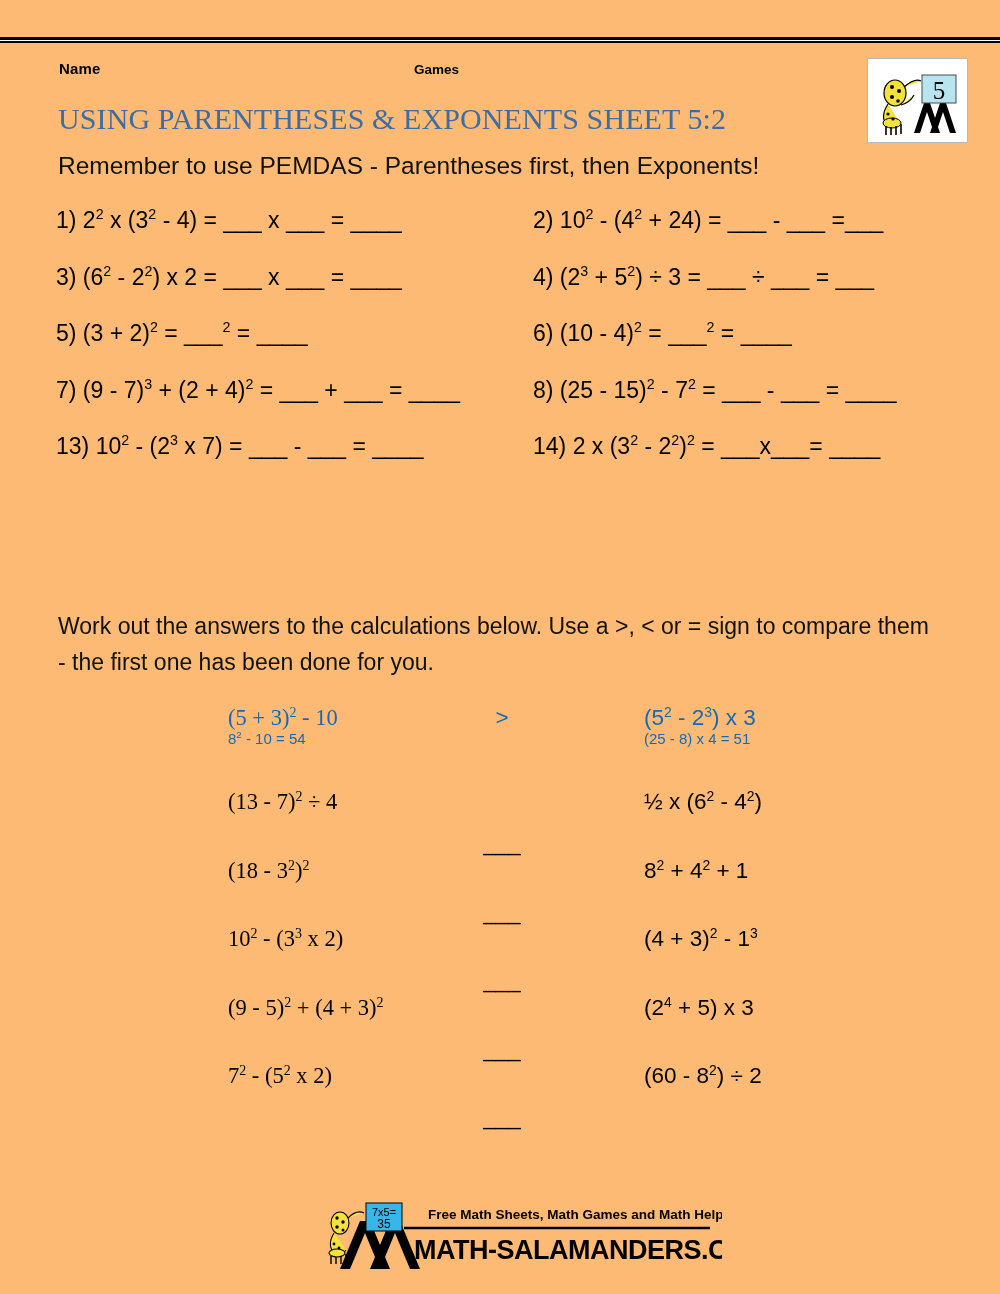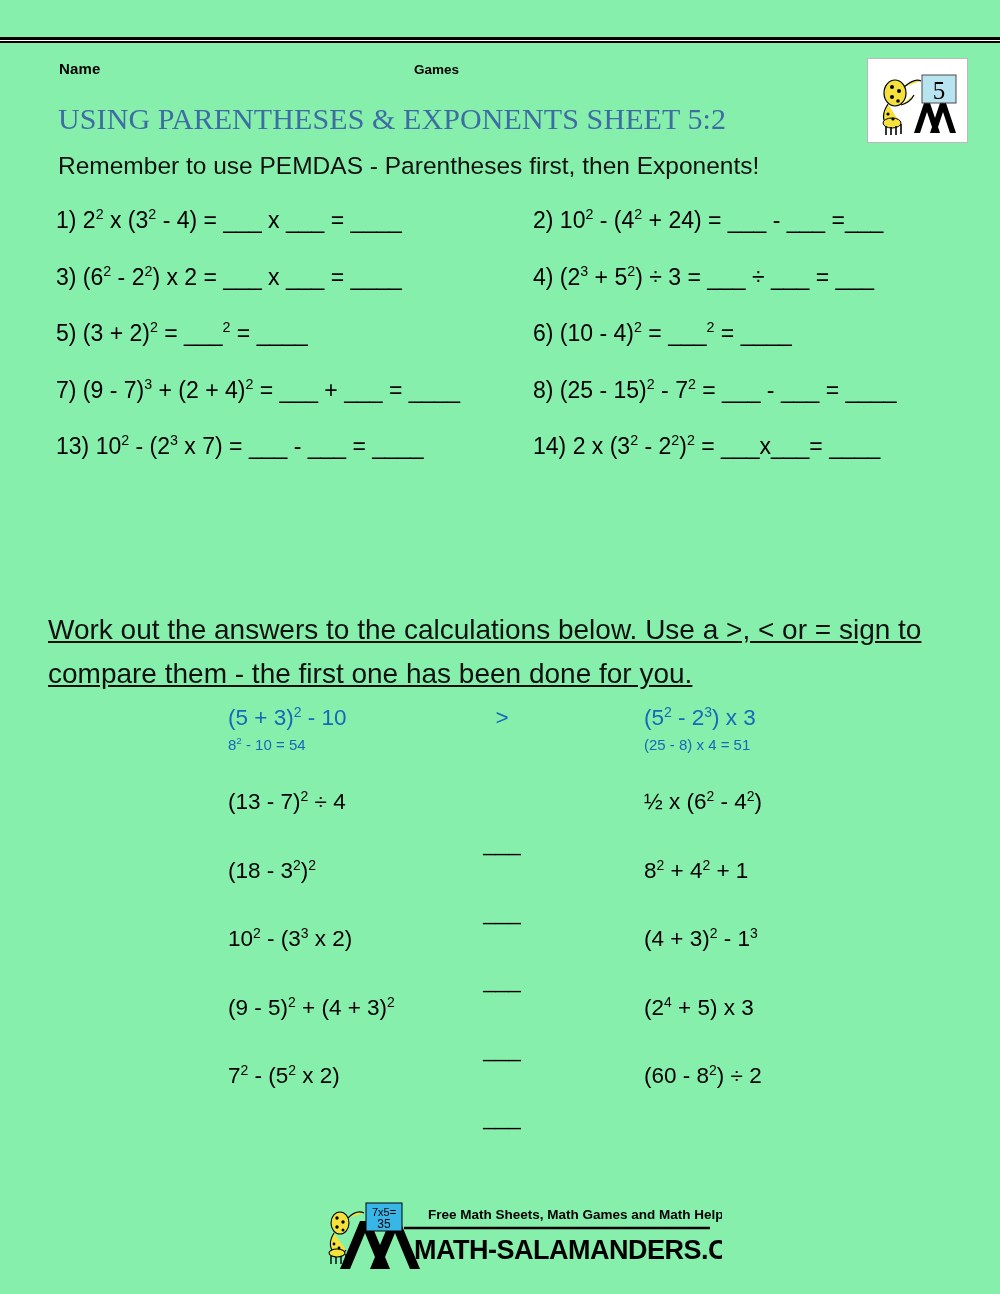--- a/index.html
+++ b/index.html
@@ -8,21 +8,21 @@
     background: #ffffff;
   }
   body {
     font-family: "Liberation Sans", sans-serif;
     color: #000000;
   }
   #page {
     position: relative;
     width: 1000px;
     height: 1294px;
-    background: #86efac;
+    background: #fdba74;
     overflow: hidden;
   }
 
   
   .top-rule {
     position: absolute;
     left: 0;
     top: 37px;
     width: 1000px;
     height: 3px;
@@ -104,27 +104,26 @@
   .prob.right { left: 477px; }
   .prob sup {
     font-size: 0.62em;
     vertical-align: super;
     line-height: 0;
   }
 
   
   .instr {
     position: absolute;
-    left: 48px;
+    left: 58px;
     top: 608px;
     width: 880px;
-    font-size: 28px;
+    font-size: 23px;
     line-height: 1.58;
     color: #111;
-    text-decoration: underline;
   }
 
   
   .compare {
     position: absolute;
     left: 228px;
     top: 705px;
     width: 620px;
   }
   .crow {
@@ -133,36 +132,36 @@
   }
   .crow.first { height: 84px; }
   .cexpr {
     position: absolute;
     top: 0;
     font-size: 22.5px;
     white-space: nowrap;
     line-height: 1.15;
   }
   .cexpr sup { font-size: 0.62em; vertical-align: super; line-height: 0; }
-  .cleft  { left: 0px; }
+  .cleft  { left: 0px; font-family: Liberation Serif, serif; }
   .cright { left: 416px; }
   .csign {
     position: absolute;
     left: 244px;
     top: 0px;
     font-size: 22.5px;
     width: 60px;
     text-align: center;
     white-space: nowrap;
   }
   .csign.blank { letter-spacing: 0px; top: 4px; margin-top: 38px; }
   .blue { color: #1569b8; }
   .work {
     position: absolute;
-    top: 31px;
+    top: 25px;
     font-size: 15px;
     color: #1569b8;
     white-space: nowrap;
   }
   .work sup { font-size: 0.65em; vertical-align: super; line-height: 0; }
   .wleft  { left: 0px; }
   .wright { left: 416px; }
 
   
   .footer {

